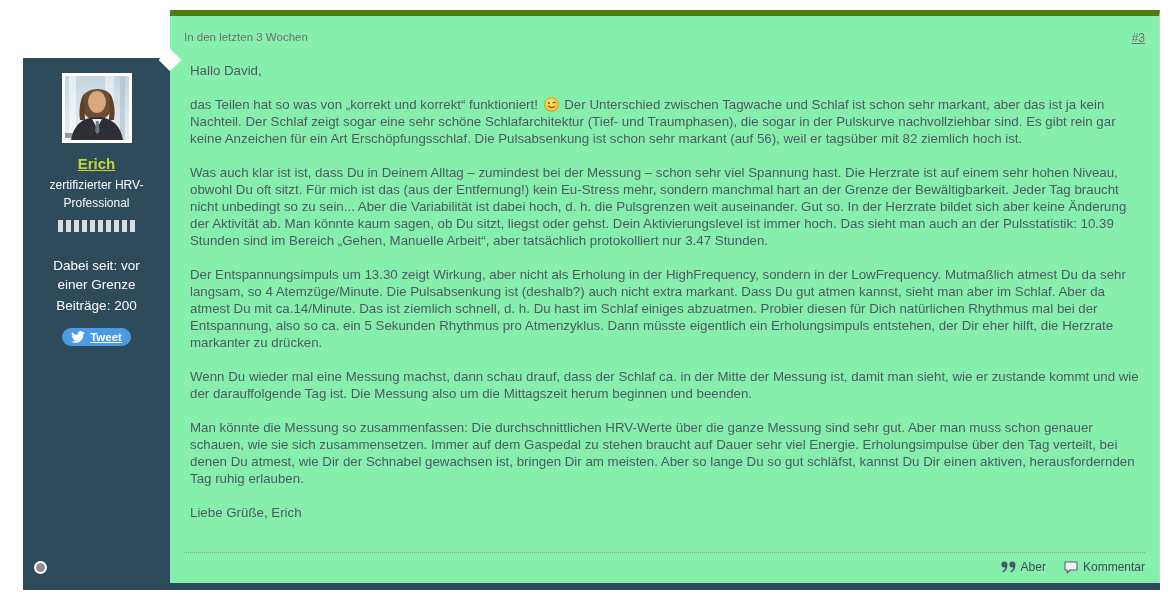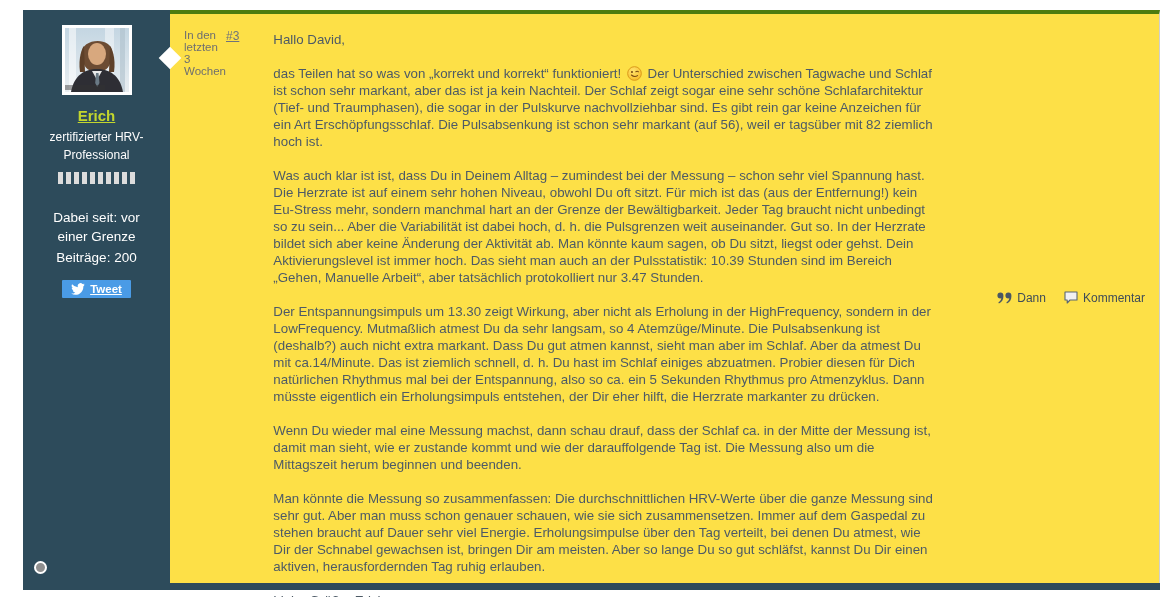--- a/index.html
+++ b/index.html
@@ -5,34 +5,34 @@
   html,body{margin:0;padding:0;}
   body{
     width:1172px;height:597px;background:#ffffff;overflow:hidden;position:relative;
     font-family:"Liberation Sans", sans-serif;
   }
   .post-container{position:absolute;left:23px;top:10px;width:1137px;height:580px;display:flex;flex-direction:column;}
   .post-main{flex:1;display:flex;min-height:0;}
   .bottom-bar{height:7px;background:#2d4b5b;}
 
   
-  .sidebar{width:147px;box-sizing:border-box;background:#2d4b5b;color:#fff;display:flex;flex-direction:column;align-items:center;padding-top:15px;position:relative;flex-shrink:0;}
+  .sidebar{width:147px;box-sizing:border-box;background:#2d4b5b;color:#fff;display:flex;flex-direction:column;align-items:center;padding-top:15px;position:relative;flex-shrink:0;margin-top:48px;}
   .avatar{width:64px;height:64px;border:3px solid #ffffff;display:block;cursor:pointer;}
   .username{margin-top:12px;color:#c3d62d;font-size:15px;font-weight:bold;text-decoration:underline;cursor:pointer;}
   .user-title{margin-top:4px;font-size:12px;line-height:18px;text-align:center;max-width:126px;color:#fdfdfd;}
   .rep{margin-top:8px;display:flex;gap:3px;}
   .rep .rep-bar{width:5px;height:12px;background:#dcdcdc;display:inline-block;}
   .joined{margin-top:24px;font-size:13.5px;line-height:19px;text-align:center;max-width:112px;}
   .posts{margin-top:2px;font-size:13.5px;line-height:19px;text-align:center;}
-  .tweet-btn{margin-top:13px;display:flex;align-items:center;gap:5px;background:#4a9be6;border:none;border-radius:1px;padding:3px 9px;cursor:pointer;}
+  .tweet-btn{margin-top:13px;display:flex;align-items:center;gap:5px;background:#4a9be6;border:none;border-radius:9px;padding:3px 9px;cursor:pointer;}
   .tweet-btn span{color:#fff;font-size:11.5px;font-weight:bold;text-decoration:underline;font-family:"Liberation Sans",sans-serif;}
   .status-dot{position:absolute;left:11px;bottom:9px;width:9px;height:9px;border-radius:50%;background:#8f8f8f;border:2px solid #ffffff;}
 
   
-  .content{flex:1;min-width:0;background:#fde047;border-top:4px solid #4d7c0f;border-right:1px solid #cfcfcf;position:relative;display:flex;flex-direction:row;box-sizing:border-box;}
+  .content{flex:1;min-width:0;background:#86efac;border-top:6px solid #4d7c0f;border-right:1px solid #cfcfcf;position:relative;display:flex;flex-direction:column;box-sizing:border-box;}
   .tail{position:absolute;left:-8px;top:36px;width:16px;height:16px;background:#ffffff;transform:rotate(45deg);}
   .content-header{display:flex;justify-content:space-between;align-items:flex-start;padding:15px 14px 0;}
   .post-date{font-size:11.5px;color:#6f6f6f;}
   .post-number{font-size:12px;color:#6f737b;text-decoration:underline;cursor:pointer;}
   .post-body{padding:0 20px;font-size:13.3px;line-height:17px;color:#4d5a66;}
   .post-body p{margin:17px 0 0;}
   .emoji{display:inline-block;vertical-align:-3px;margin:0 2px;}
   .divider{margin:auto 14px 0;border-top:1px dotted #9e9e9e;}
   .post-footer{padding:7px 14px 9px;display:flex;justify-content:flex-end;align-items:center;gap:18px;}
   .footer-btn{display:flex;align-items:center;gap:5px;color:#3f4c58;font-size:12px;cursor:pointer;background:none;border:none;padding:0;font-family:"Liberation Sans",sans-serif;}
@@ -128,21 +128,21 @@
       </div>
 
       <div class="divider"></div>
 
       <div class="post-footer">
         <button class="footer-btn">
           <svg width="15" height="12" viewBox="0 0 15 12" xmlns="http://www.w3.org/2000/svg">
             <path fill="#4a5763" d="M3.4 0.4 A3 3 0 0 0 0.4 3.4 A3 3 0 0 0 3.4 6.4 c0.3 0 0.6 -0.05 0.9 -0.13 C4.1 8 3.2 9.3 1.4 10.2 l0.5 1.2 C4.8 10.2 6.4 7.9 6.4 4.6 L6.4 3.4 A3 3 0 0 0 3.4 0.4 Z"></path>
             <path fill="#4a5763" d="M11.4 0.4 A3 3 0 0 0 8.4 3.4 A3 3 0 0 0 11.4 6.4 c0.3 0 0.6 -0.05 0.9 -0.13 C12.1 8 11.2 9.3 9.4 10.2 l0.5 1.2 C12.8 10.2 14.4 7.9 14.4 4.6 L14.4 3.4 A3 3 0 0 0 11.4 0.4 Z"></path>
           </svg>
-          <span>Dann</span>
+          <span>Aber</span>
         </button>
         <button class="footer-btn">
           <svg width="14" height="13" viewBox="0 0 14 13" xmlns="http://www.w3.org/2000/svg">
             <path d="M1 1 h12 v8 H6 L3.2 12 V9 H1 Z" fill="#f1f1f1" stroke="#5a6773" stroke-width="1.1" stroke-linejoin="round"></path>
           </svg>
           <span>Kommentar</span>
         </button>
       </div>
     </section>
   </div>

